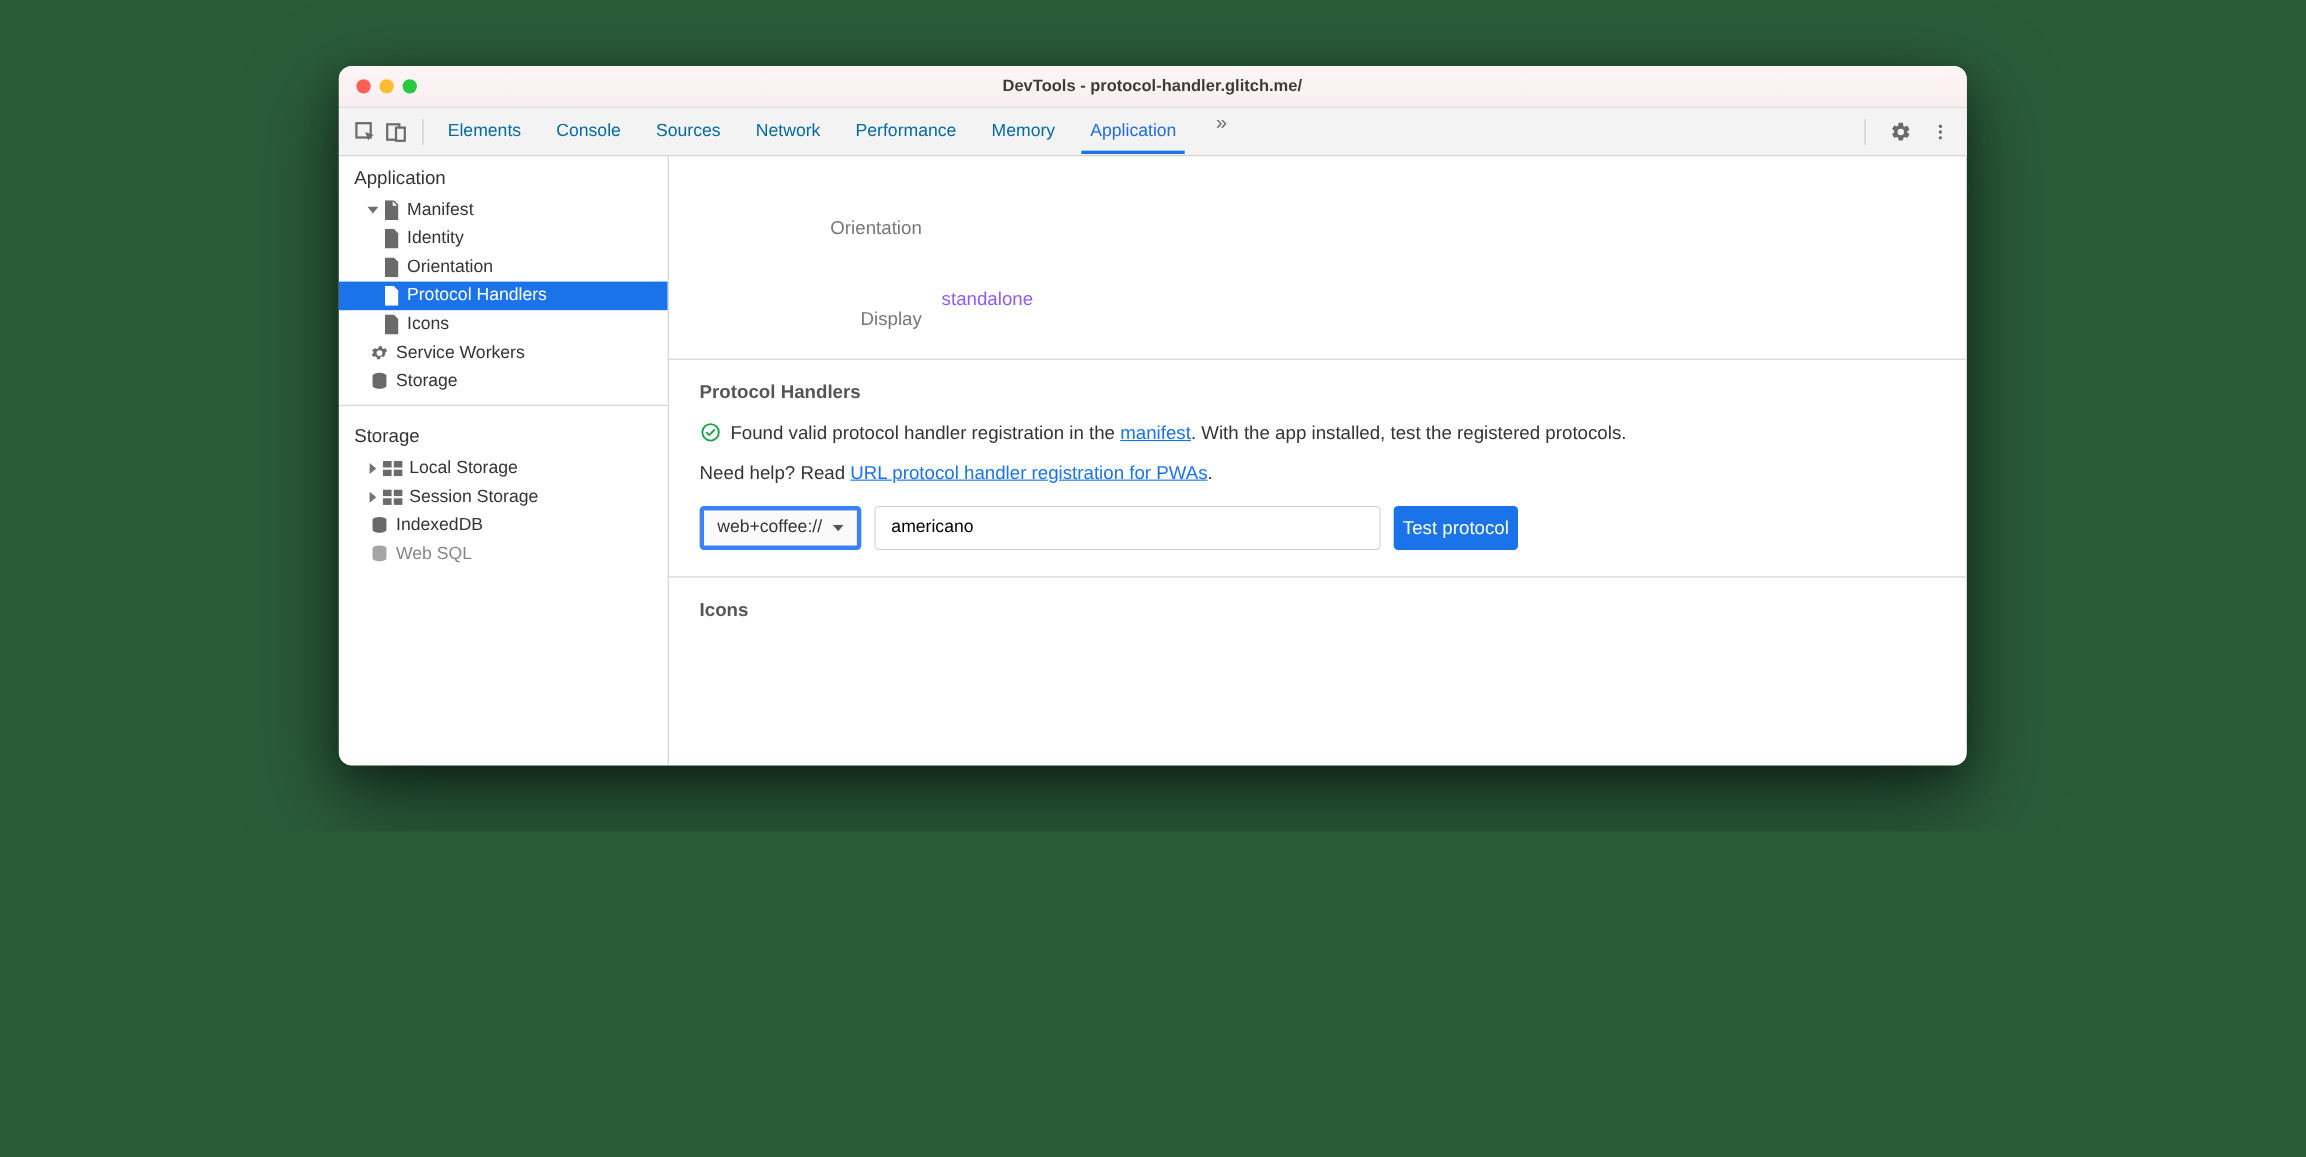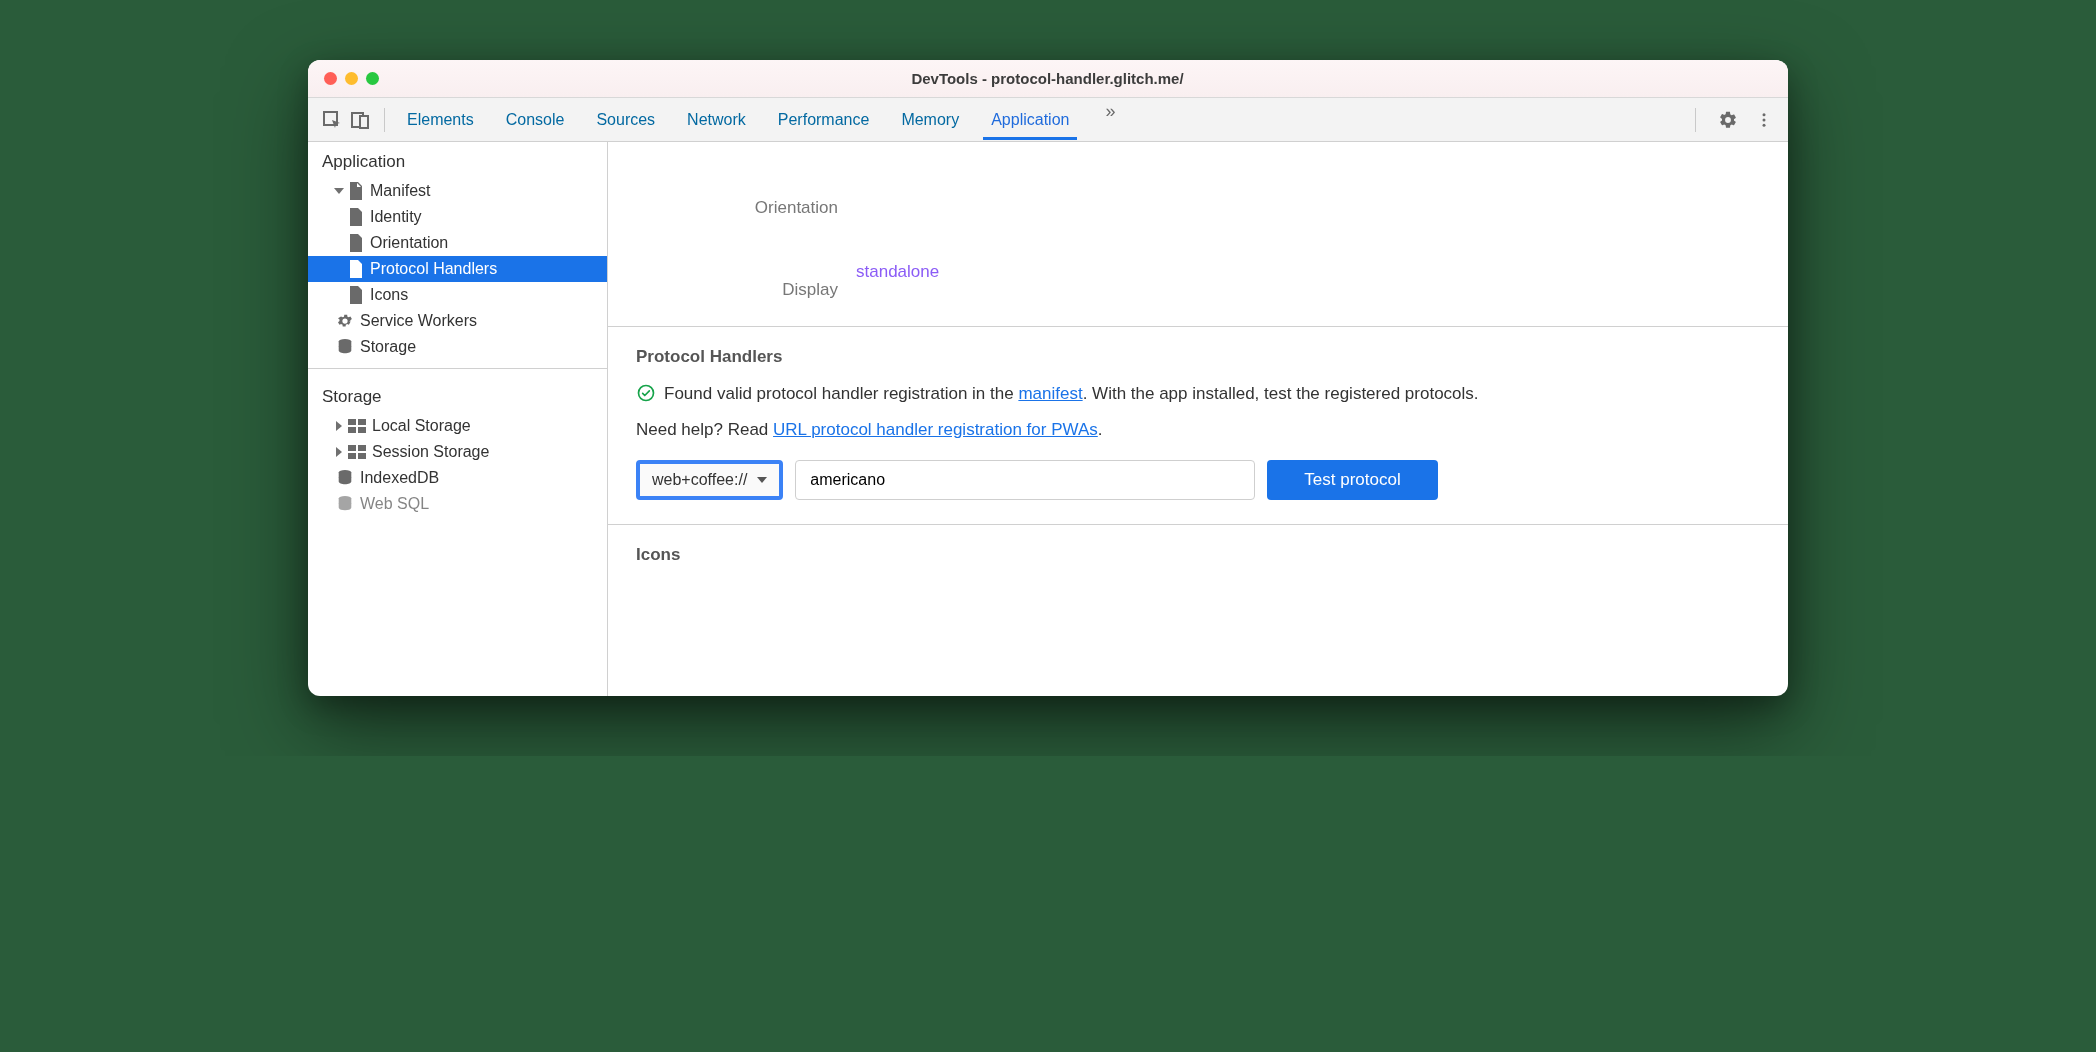--- a/index.html
+++ b/index.html
@@ -67,21 +67,21 @@
 .kv-val { color:#8b5cf6;margin-top:24px; }
 .section-block { border-top: 1px solid #d0d0d0; padding: 20px 28px 24px; }
 .section-block h3 { font-size:17px; font-weight:700; color:#555; margin-bottom: 14px; }
 .status-line { display:flex; align-items:flex-start; gap:8px; margin-bottom:10px; line-height:1.5; }
 .check-circle { flex-shrink:0; margin-top:2px; }
 a.link { color:#1a73e8; text-decoration: underline; cursor:pointer; }
 .help-line { margin: 10px 0 18px; line-height:1.5; }
 .proto-row { display:flex; gap: 12px; align-items:center; }
 .proto-select { height:40px; border:4px solid #3b82f6; background:#fafafa; border-radius:4px; display:flex; align-items:center; padding:0 12px; gap:10px; font-size:16px; cursor:pointer; }
 .proto-input { height:40px; border:1px solid #cfcfcf; border-radius:4px; padding:0 14px; font-size:16px; width: 460px; font-family:inherit; }
-.btn-primary { height:40px; background:#1a73e8; color:#fff; border:none; border-radius:4px; padding:0 37px; font-size:17px; font-weight:500; cursor:pointer; }
+.btn-primary { height:40px; background:#1a73e8; color:#fff; border:none; border-radius:4px; padding:0 8px; font-size:17px; font-weight:500; cursor:pointer; }
 .checkbox-row { display:flex; align-items:center; gap:10px; margin-top:6px; }
 .cbx { width:18px; height:18px; border:2px solid #7a7a7a; border-radius:3px; cursor:pointer; }
 svg { display:block; }
 </style>
 </head>
 <body>
 
 <div class="window">
 
   <div class="titlebar">

